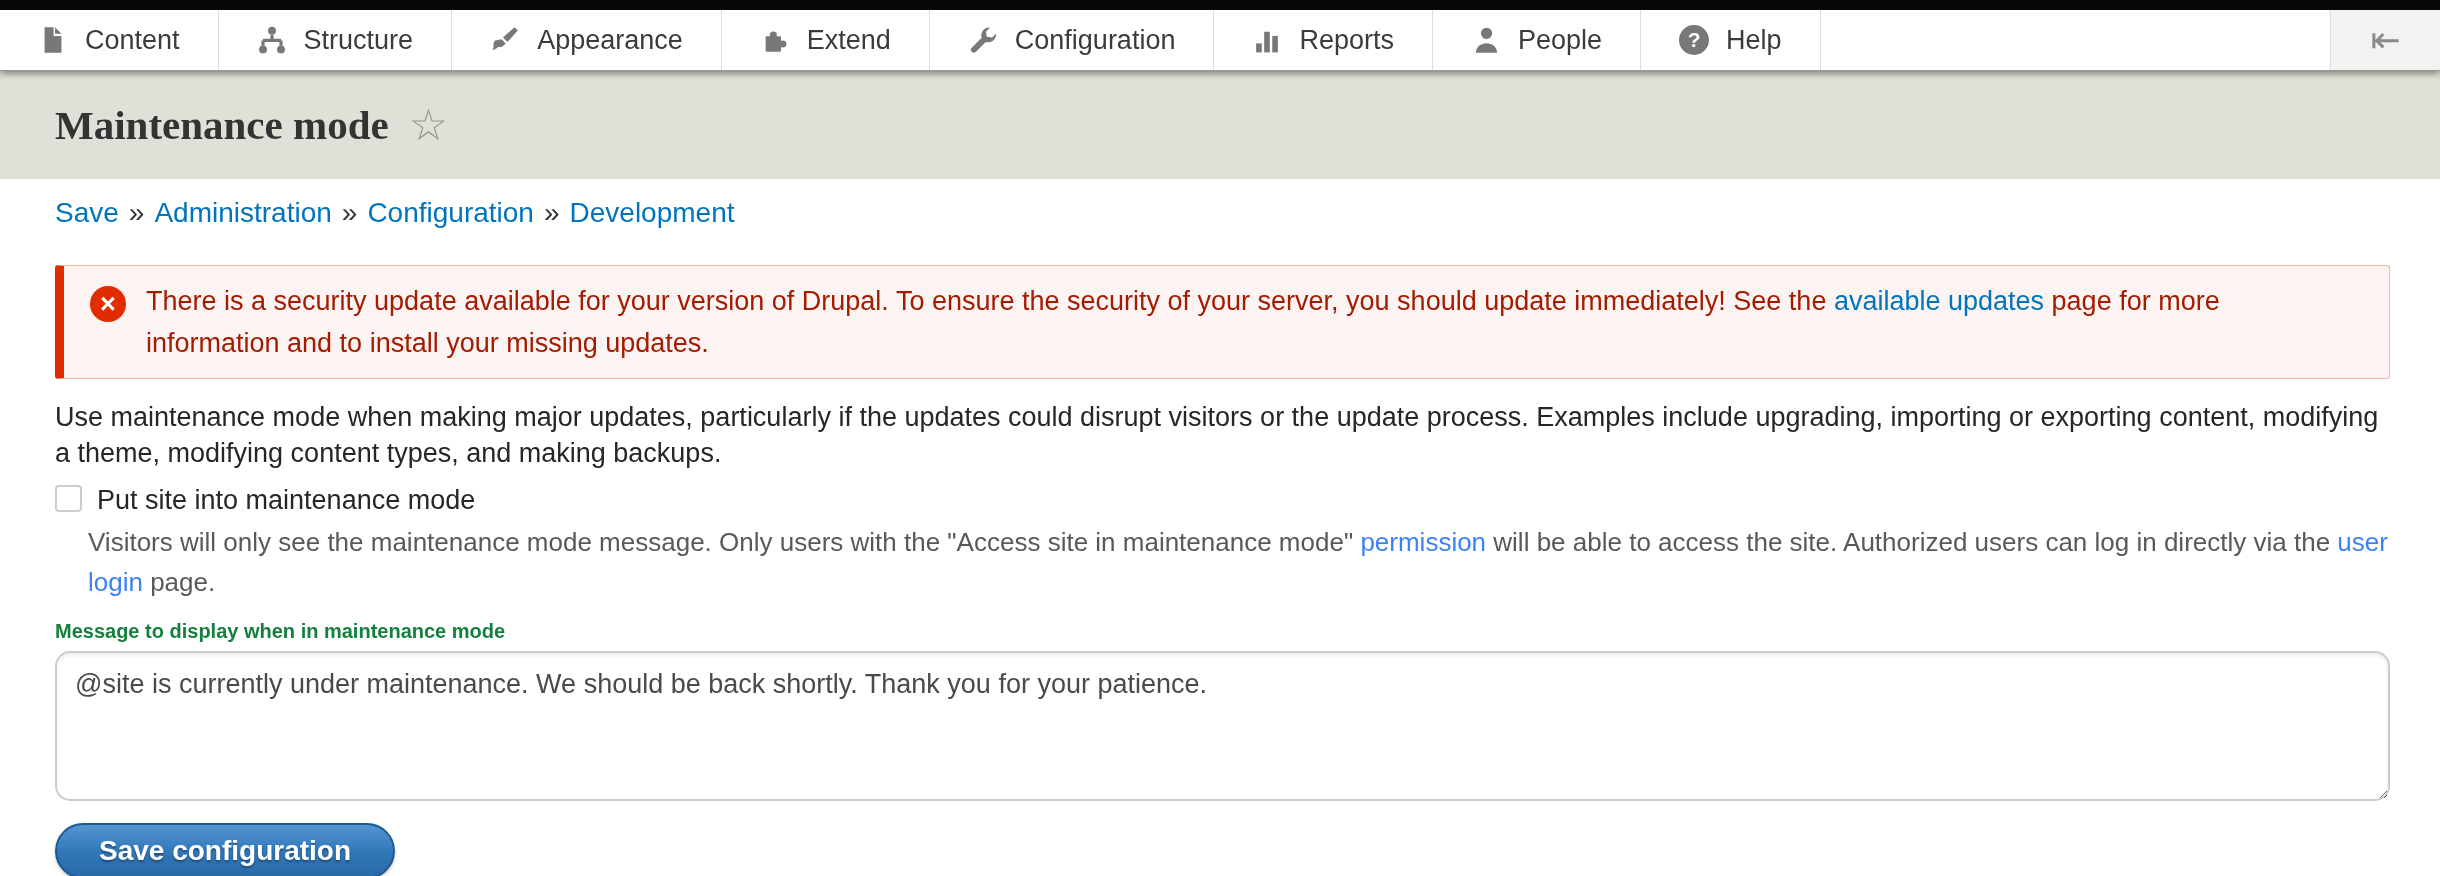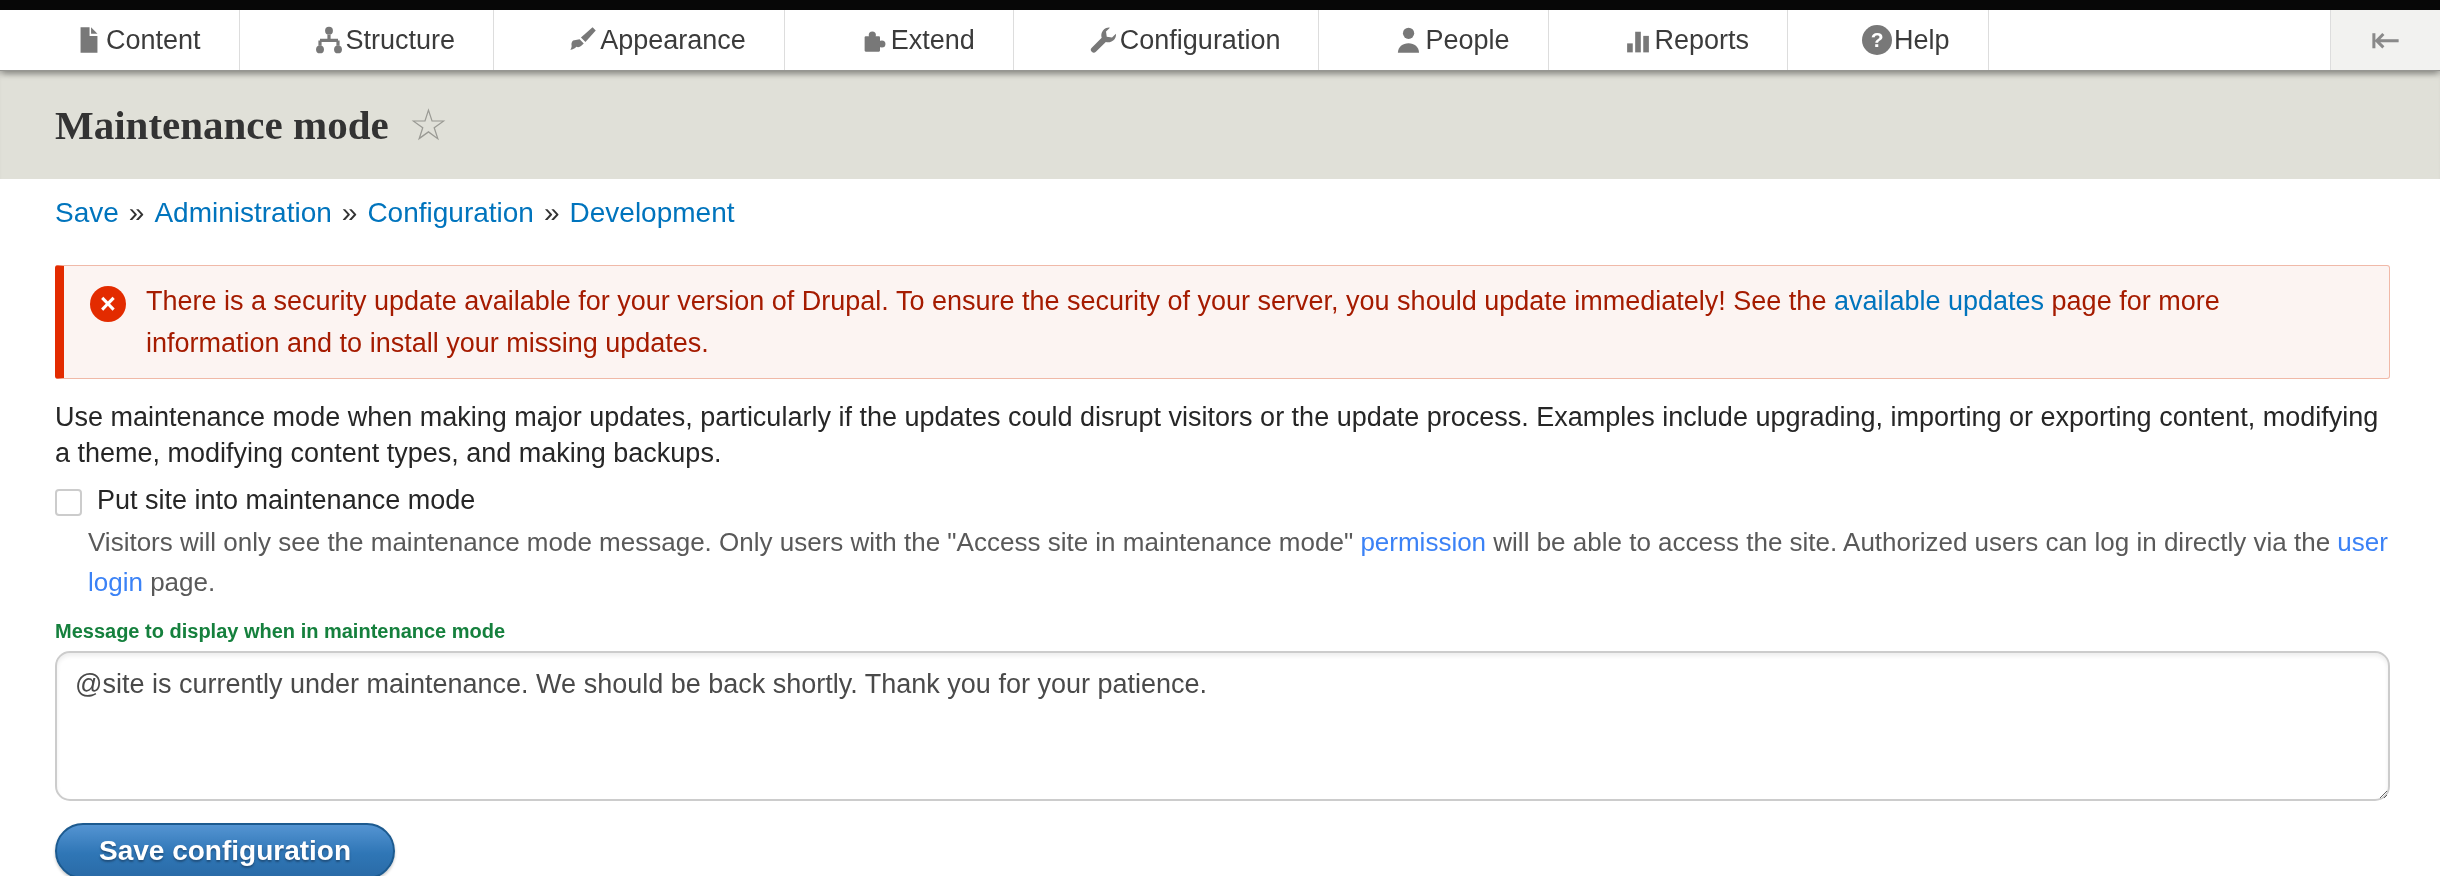--- a/index.html
+++ b/index.html
@@ -16,23 +16,23 @@
 
   
   .toolbar {
     height: 61px; background: #fff;
     display: flex; align-items: stretch;
     border-bottom: 1px solid #969692;
     box-shadow: 0 5px 6px -2px rgba(0,0,0,0.28);
     position: relative; z-index: 5;
   }
   .toolbar-item {
-    display: flex; align-items: center; gap: 2px;
+    display: flex; align-items: center; gap: 17px;
     padding: 0 38px; border-right: 1px solid #ddd;
-    font-size: 27px; color: #3b3b3b; cursor: pointer; white-space: nowrap; margin-left: 36px;
+    font-size: 27px; color: #3b3b3b; cursor: pointer; white-space: nowrap;
   }
   .toolbar-item svg { display: block; }
   .toolbar-spacer { flex: 1; }
   .toolbar-toggle {
     width: 110px; background: #f2f2f0; border-left: 1px solid #ddd;
     display: flex; align-items: center; justify-content: center; cursor: pointer;
   }
   .toggle-glyph { font-size: 36px; color: #8a8a8a; }
 
   .help-circle {
@@ -69,21 +69,21 @@
     position: absolute; left: 26px; top: 20px;
     width: 36px; height: 36px; border-radius: 50%;
     background: #e32b00; color: #fff;
     display: flex; align-items: center; justify-content: center;
     font-size: 27px; font-weight: bold; line-height: 1;
   }
   .error-box a { color: #0074bd; text-decoration: none; cursor: pointer; }
 
   .intro { margin-top: 20px; font-size: 27px; line-height: 36px; color: #262626; }
 
-  .checkbox-row { margin-top: 14px; display: flex; align-items: flex-end; gap: 15px; }
+  .checkbox-row { margin-top: 14px; display: flex; align-items: flex-start; gap: 15px; }
   .checkbox-row input[type="checkbox"] {
     appearance: none; -webkit-appearance: none;
     width: 27px; height: 27px; margin: 0;
     border: 2px solid #ccc; border-radius: 4px; background: #fff; cursor: pointer;
   }
   .checkbox-label { font-size: 27px; color: #262626; cursor: pointer; }
 
   .checkbox-desc {
     margin: 6px 0 0 33px; font-size: 26px; color: #595959; line-height: 40px;
   }
@@ -163,35 +163,35 @@
     <span>
       <svg width="30" height="30" viewBox="0 0 16 16" fill="#787878">
         <path d="M14.9 4.6A4.1 4.1 0 0 1 9.5 9L4.2 14.3a1.5 1.5 0 0 1-2.2-2.2L7.3 6.8a4.1 4.1 0 0 1 4.4-5.4L9.6 3.5l.4 2.8 2.8.4z"></path>
       </svg>
     </span>
     <span>Configuration</span>
   </div>
   <div class="toolbar-item">
     <span>
       <svg width="30" height="30" viewBox="0 0 16 16" fill="#787878">
-        <circle cx="8.3" cy="4.4" r="3"></circle>
-        <path d="M2.6 14.8c.1-3.2 2.5-5.1 5.7-5.1 3.1 0 5.5 1.9 5.6 5.1z"></path>
-      </svg>
-    </span>
-    <span>People</span>
-  </div>
-  <div class="toolbar-item">
-    <span>
-      <svg width="30" height="30" viewBox="0 0 16 16" fill="#787878">
         <rect x="2.2" y="9.8" width="3" height="4.8"></rect>
         <rect x="6.5" y="3.6" width="3" height="11"></rect>
         <rect x="10.8" y="5.8" width="3" height="8.8"></rect>
       </svg>
     </span>
     <span>Reports</span>
+  </div>
+  <div class="toolbar-item">
+    <span>
+      <svg width="30" height="30" viewBox="0 0 16 16" fill="#787878">
+        <circle cx="8.3" cy="4.4" r="3"></circle>
+        <path d="M2.6 14.8c.1-3.2 2.5-5.1 5.7-5.1 3.1 0 5.5 1.9 5.6 5.1z"></path>
+      </svg>
+    </span>
+    <span>People</span>
   </div>
   <div class="toolbar-item">
     <span class="help-circle">?</span>
     <span>Help</span>
   </div>
   <div class="toolbar-spacer"></div>
   <div class="toolbar-toggle">
     <span class="toggle-glyph">⇤</span>
   </div>
 </div>

